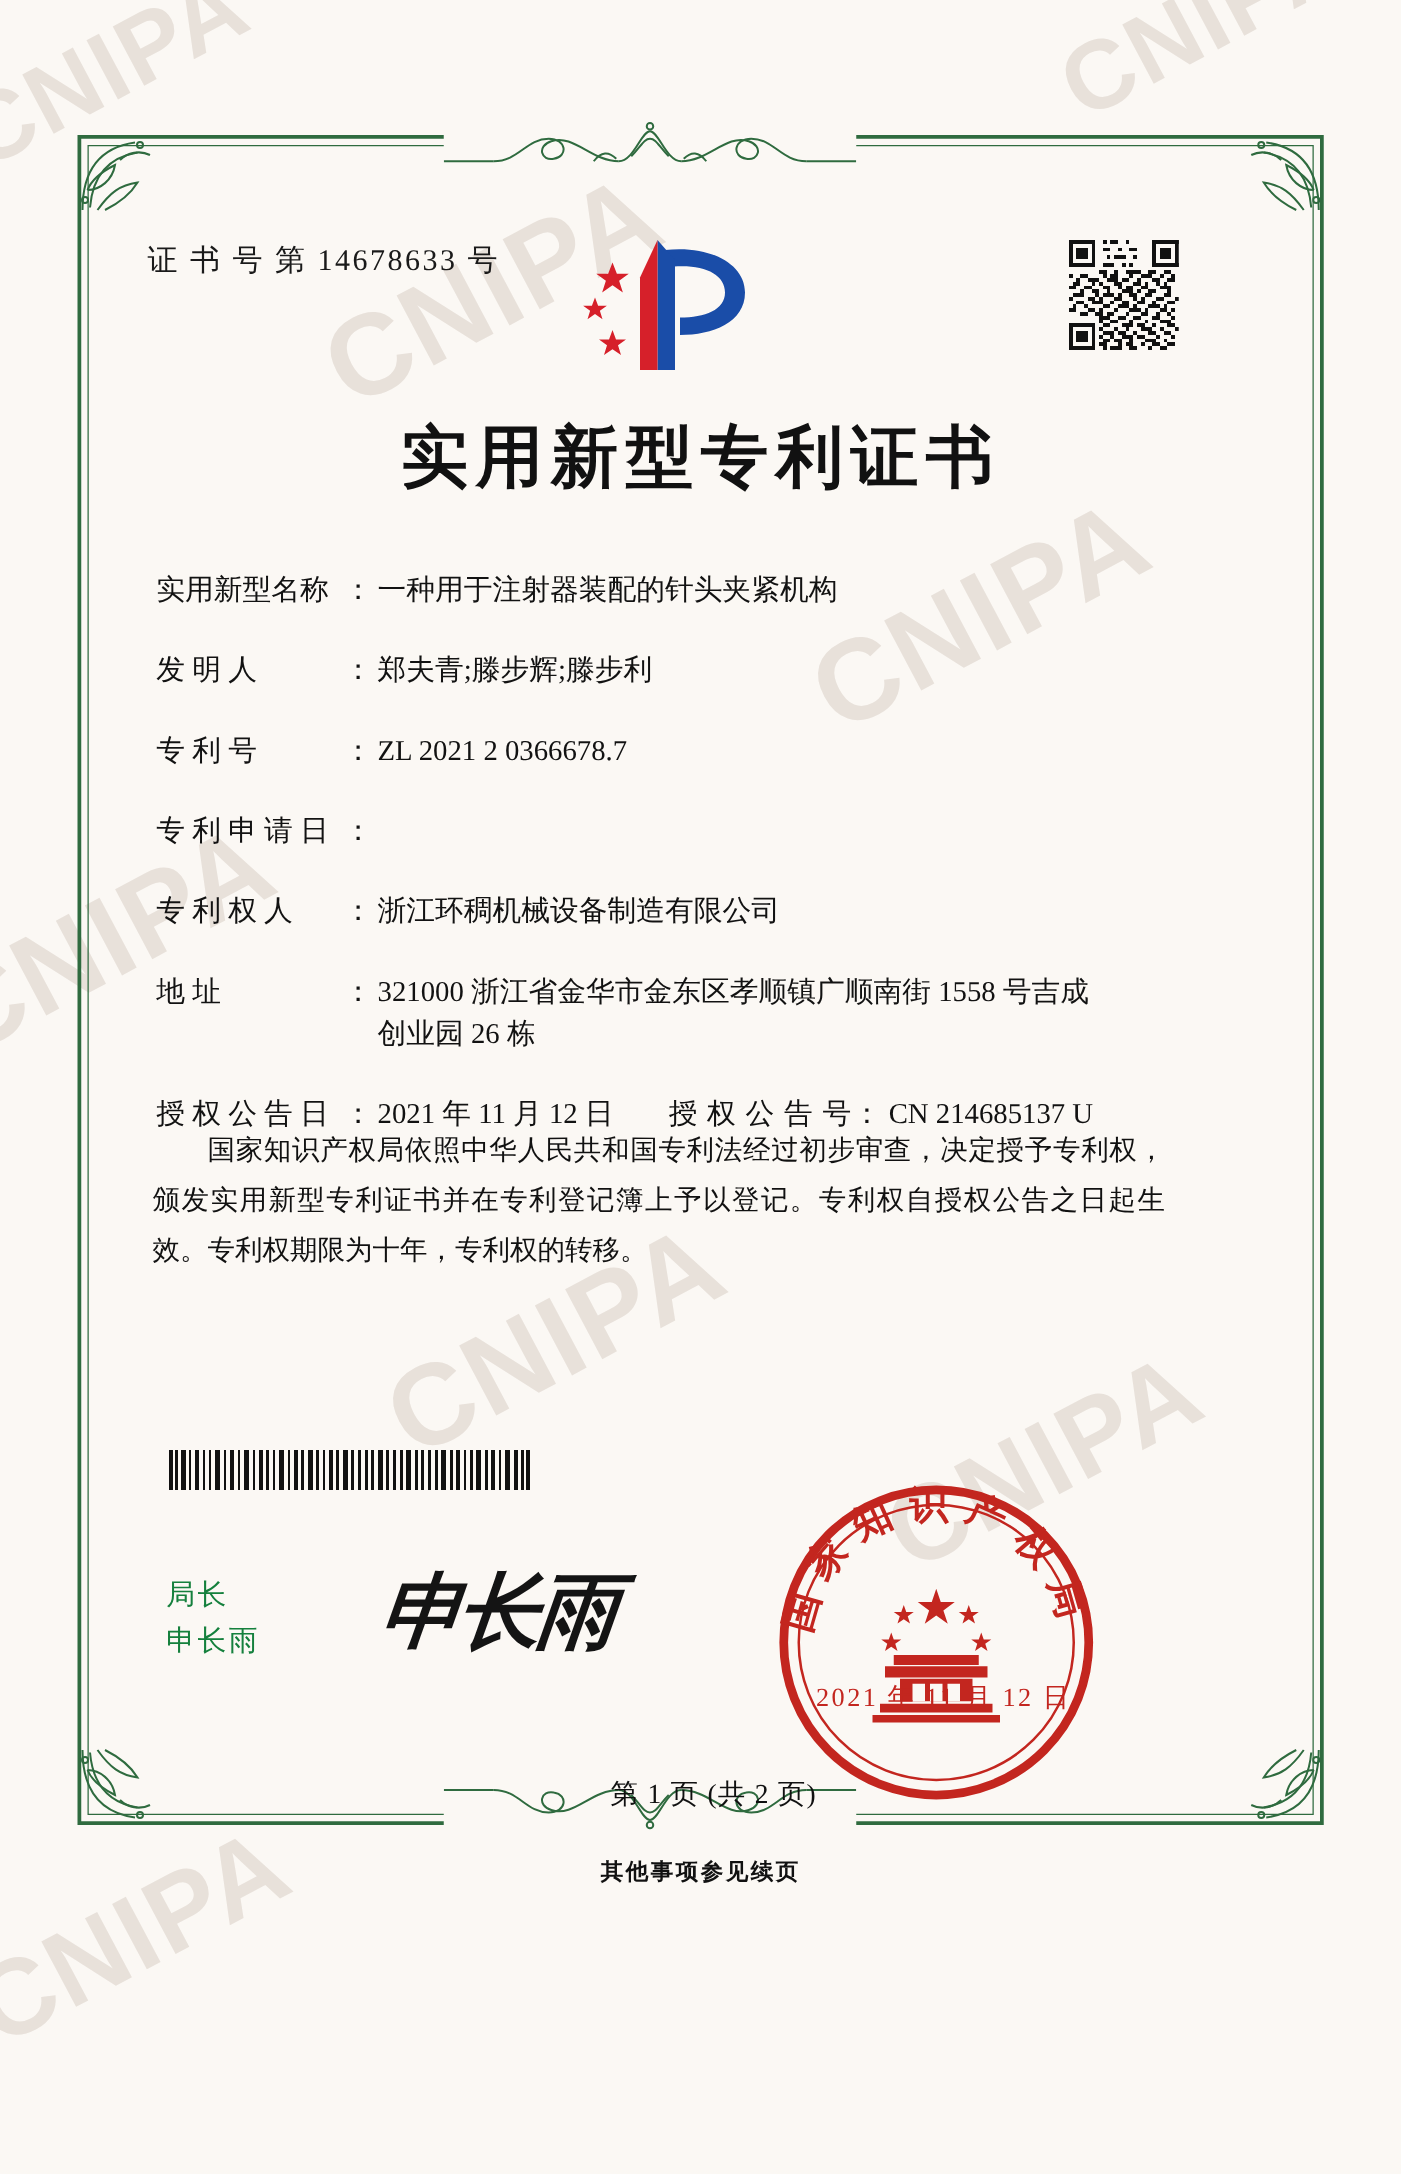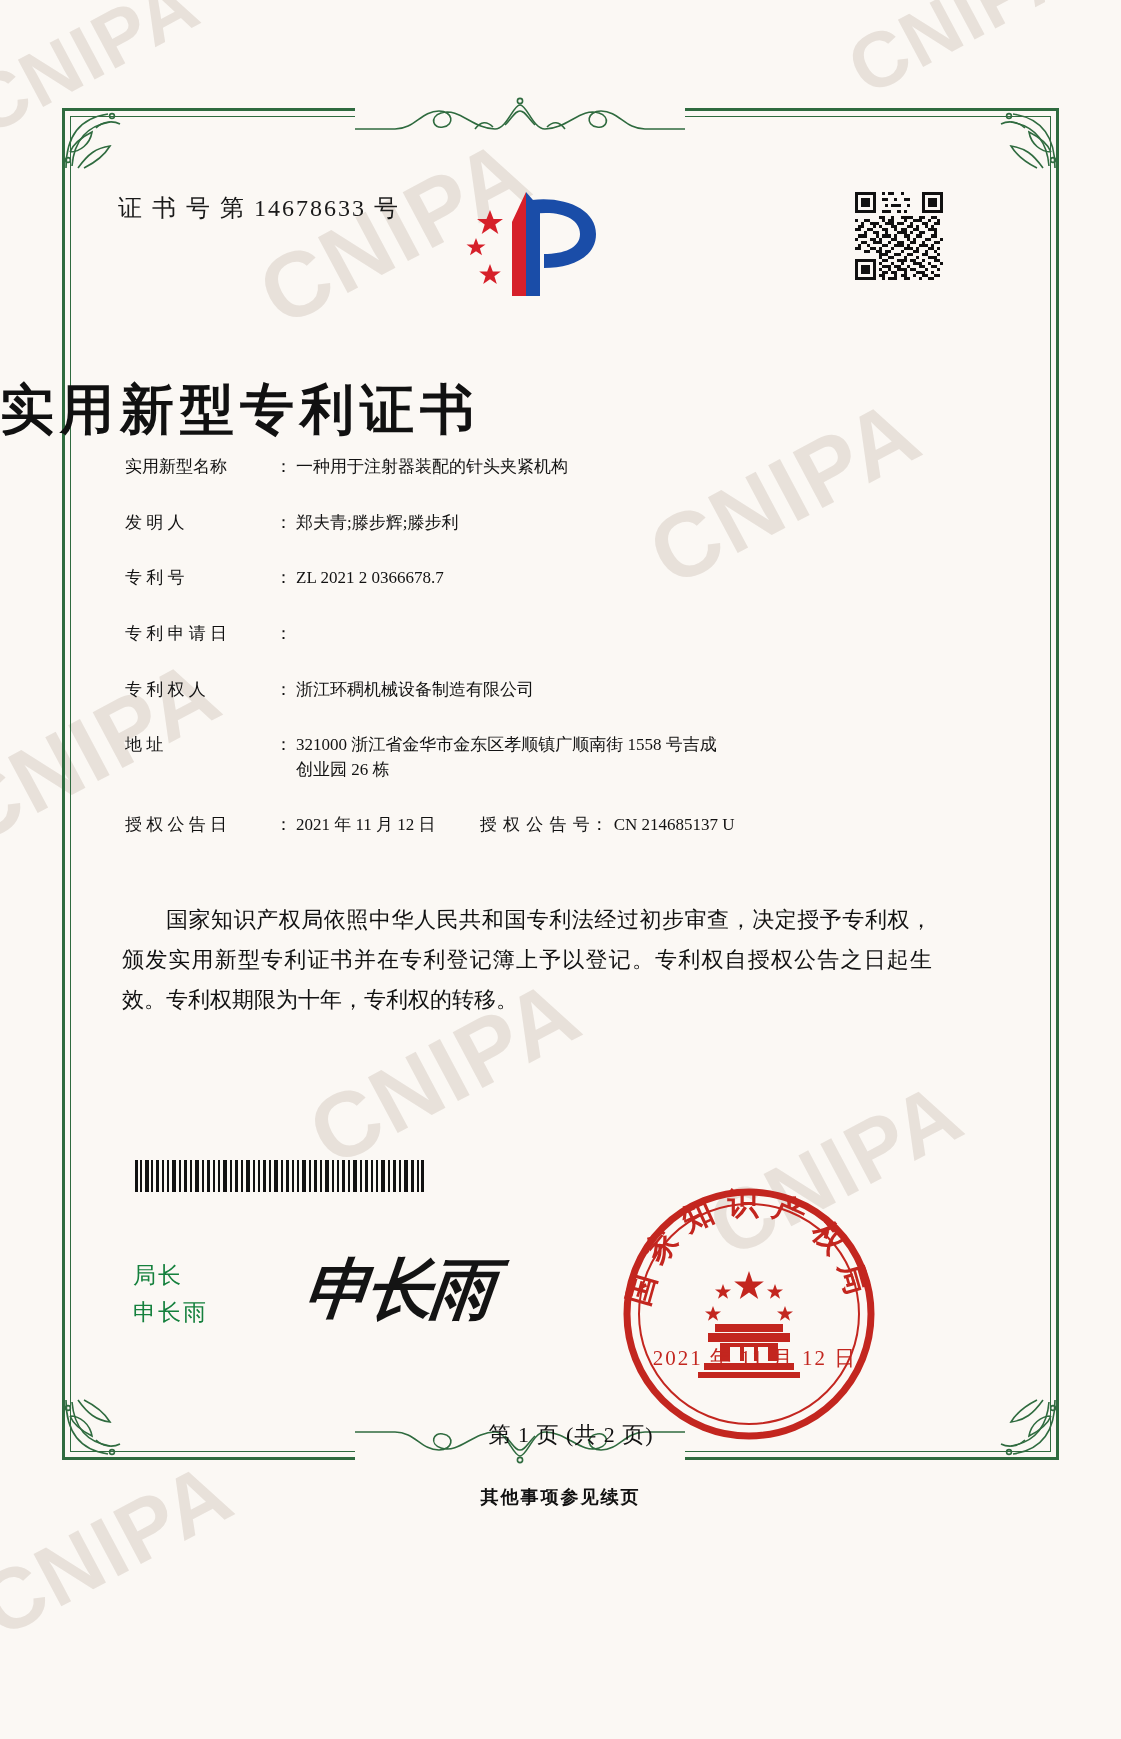--- a/index.html
+++ b/index.html
@@ -112,43 +112,42 @@
     width: 170px;
     height: 120px;
     z-index: 5;
   }
 
   .title {
     position: absolute;
     left: 0;
     right: 0;
     top: 330px;
-    text-align: left;
+    text-align: center;
     font-size: 54px;
     font-weight: bold;
     letter-spacing: 6px;
     color: #111;
     z-index: 5;
     font-family: Liberation Serif, serif;
-    margin-top: 44px;
   }
 
   
   .fields {
     position: absolute;
     left: 125px;
     top: 455px;
     width: 800px;
     z-index: 5;
   }
   .field-row {
     display: flex;
     align-items: flex-start;
     margin-bottom: 31px;
-    font-size: 17px;
+    font-size: 23px;
     color: #121212;
     line-height: 1.45;
   }
   .field-label {
     width: 150px;
     flex: 0 0 150px;
     display: flex;
     justify-content: space-between;
     letter-spacing: 0;
   }

